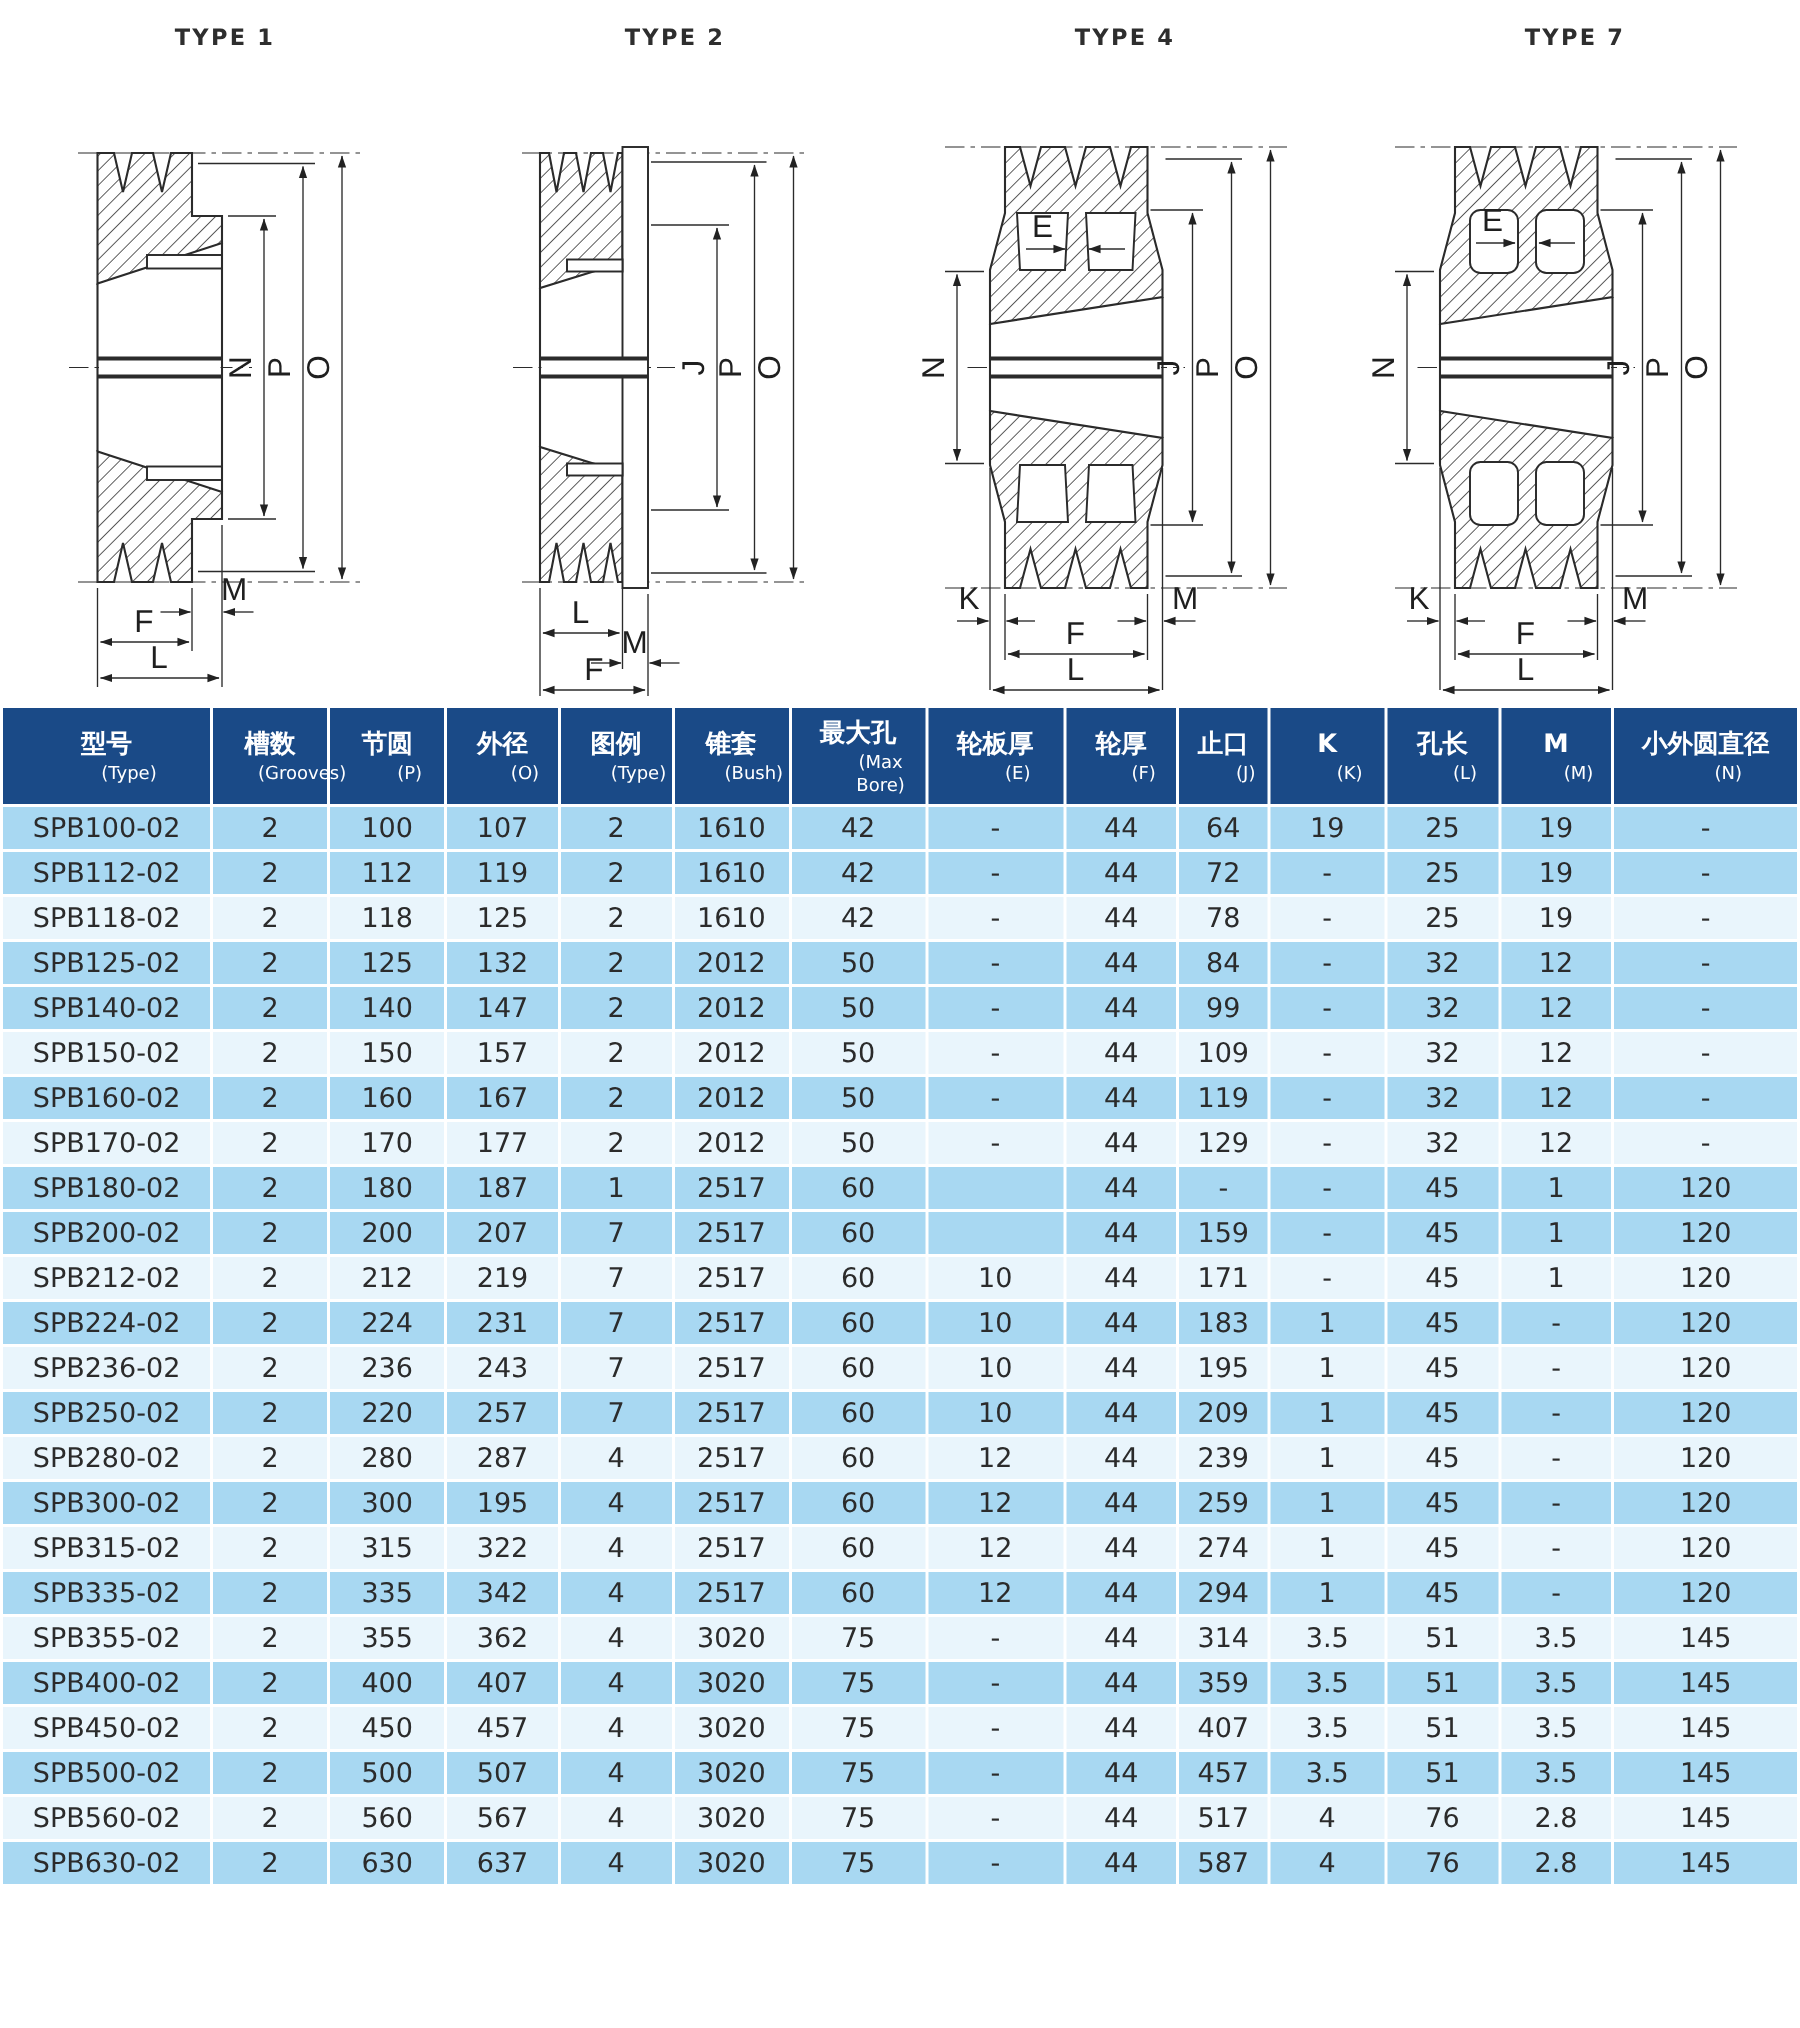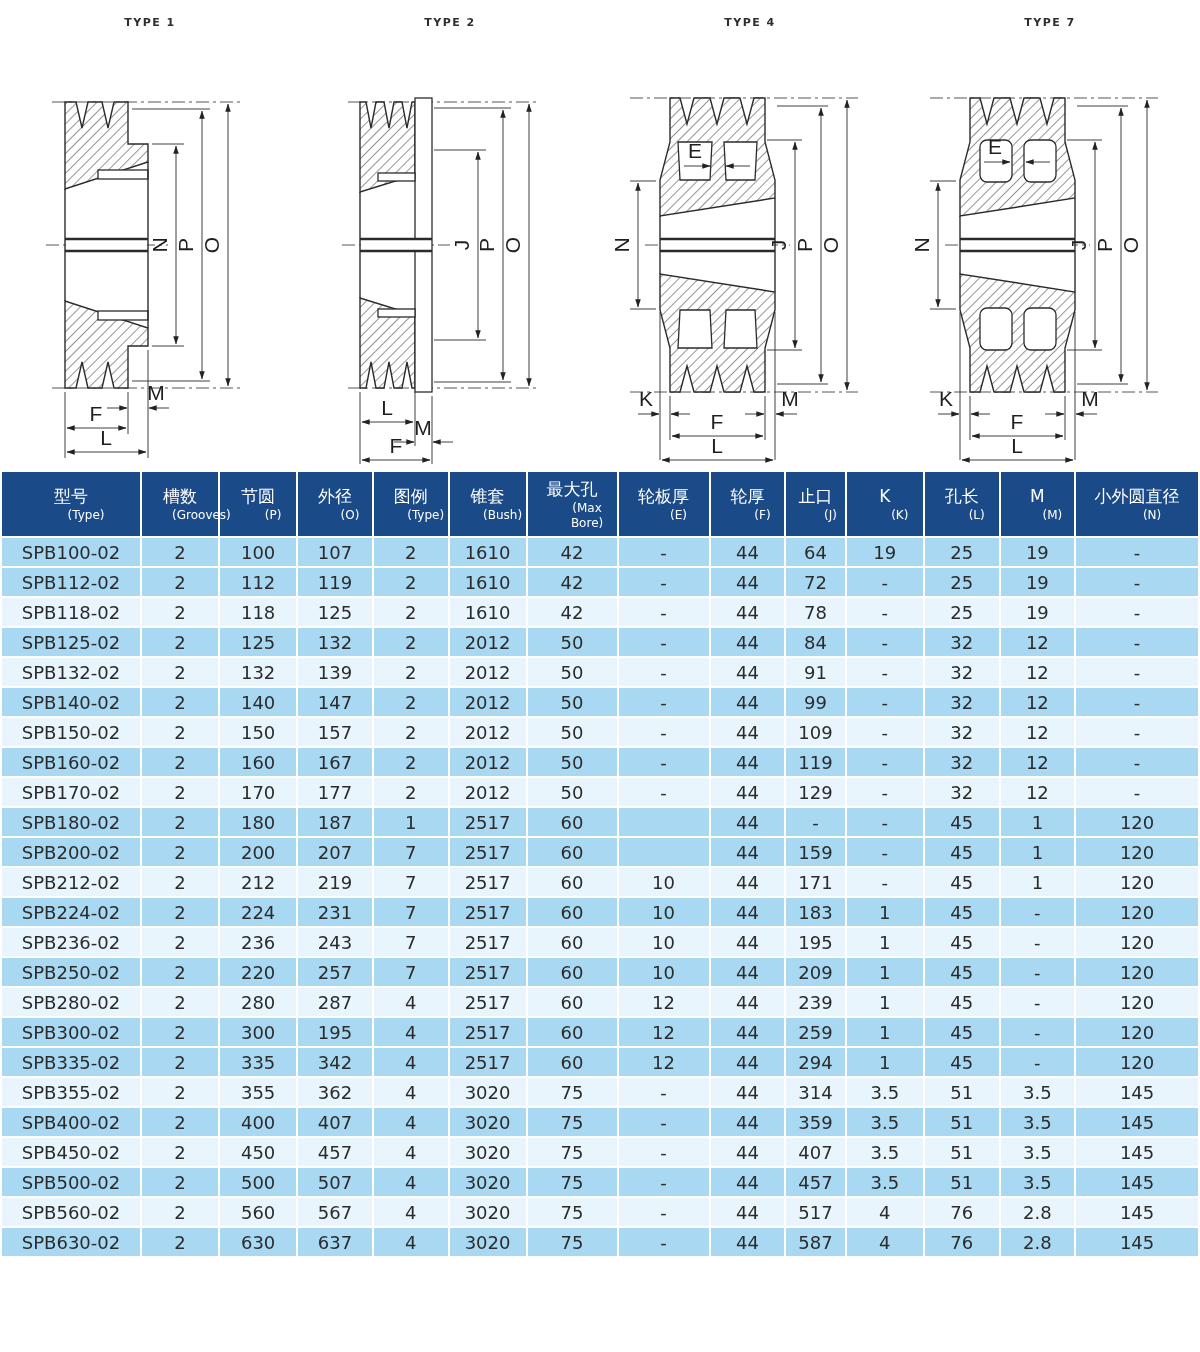--- a/index.html
+++ b/index.html
@@ -6,37 +6,37 @@
     --header-bg:#1a4a87; --row-odd:#a8d8f2; --row-even:#e9f5fc;
     --cell-text:#2b2b2b; --line:#2b2b2b; --page-bg:#ffffff;
   }
   *{box-sizing:border-box;}
   html,body{margin:0;padding:0;}
   body{width:1200px;background:var(--page-bg);font-family:"DejaVu Sans","Liberation Sans",sans-serif;}
 
   
   .diagram-strip{display:flex;width:1200px;height:470px;background:#fff;}
   .diagram-block{width:300px;height:470px;display:flex;flex-direction:column;align-items:center;}
-  .diagram-title{margin-top:16px;height:24px;font-size:11px;font-weight:bold;color:#2e2e2e;letter-spacing:1.5px;}
+  .diagram-title{margin-top:16px;height:24px;font-size:15px;font-weight:bold;color:#2e2e2e;letter-spacing:1.5px;}
   .diagram-block svg{display:block;}
 
   .obj{fill:none;stroke:var(--line);stroke-width:1.4;stroke-linejoin:miter;}
   .hatched{fill:url(#hatchp);stroke:var(--line);stroke-width:1.4;stroke-linejoin:miter;}
   .whitefill{fill:#fff;stroke:var(--line);stroke-width:1.3;}
   .thick{stroke:var(--line);stroke-width:2.6;}
   .dim{fill:none;stroke:var(--line);stroke-width:0.9;}
   .dimA{marker-start:url(#dimarr);marker-end:url(#dimarr);}
   .arrE{marker-end:url(#dimarr);}
   .cdash{stroke:var(--line);stroke-width:0.8;stroke-dasharray:13 4 3 4;fill:none;}
   .dlabel{font-family:"Liberation Sans",sans-serif;font-size:21px;font-weight:500;fill:#1f1f1f;}
 
   
   table.spec{width:1200px;border-collapse:separate;border-spacing:2px;table-layout:fixed;background:#fff;}
   table.spec th{background:var(--header-bg);color:#fff;height:64px;vertical-align:middle;padding:0;font-weight:normal;}
-  .h-zh{font-size:17px;font-weight:normal;line-height:1.3;}
+  .h-zh{font-size:17px;font-weight:bold;line-height:1.3;}
   .h-en{font-size:12px;line-height:1.2;margin-top:1px;padding-left:30px;}
   table.spec td{height:28px;text-align:center;vertical-align:middle;font-size:18px;color:var(--cell-text);
     padding:0;white-space:nowrap;overflow:hidden;}
   tr.odd td{background:var(--row-odd);}
   tr.even td{background:var(--row-even);}
 </style>
 </head>
 <body>
 
 <svg width="0" height="0" style="position:absolute" aria-hidden="true">
@@ -383,36 +383,20 @@
         <td>2012</td>
         <td>50</td>
         <td>-</td>
         <td>44</td>
         <td>84</td>
         <td>-</td>
         <td>32</td>
         <td>12</td>
         <td>-</td>
       </tr>
-      <tr class="even">
-        <td>SPB132-02</td>
-        <td>2</td>
-        <td>132</td>
-        <td>139</td>
-        <td>2</td>
-        <td>2012</td>
-        <td>50</td>
-        <td>-</td>
-        <td>44</td>
-        <td>91</td>
-        <td>-</td>
-        <td>32</td>
-        <td>12</td>
-        <td>-</td>
-      </tr>
       <tr class="odd">
         <td>SPB140-02</td>
         <td>2</td>
         <td>140</td>
         <td>147</td>
         <td>2</td>
         <td>2012</td>
         <td>50</td>
         <td>-</td>
         <td>44</td>
@@ -586,20 +570,36 @@
         <td>SPB300-02</td>
         <td>2</td>
         <td>300</td>
         <td>195</td>
         <td>4</td>
         <td>2517</td>
         <td>60</td>
         <td>12</td>
         <td>44</td>
         <td>259</td>
+        <td>1</td>
+        <td>45</td>
+        <td>-</td>
+        <td>120</td>
+      </tr>
+      <tr class="even">
+        <td>SPB315-02</td>
+        <td>2</td>
+        <td>315</td>
+        <td>322</td>
+        <td>4</td>
+        <td>2517</td>
+        <td>60</td>
+        <td>12</td>
+        <td>44</td>
+        <td>274</td>
         <td>1</td>
         <td>45</td>
         <td>-</td>
         <td>120</td>
       </tr>
       <tr class="odd">
         <td>SPB335-02</td>
         <td>2</td>
         <td>335</td>
         <td>342</td>

